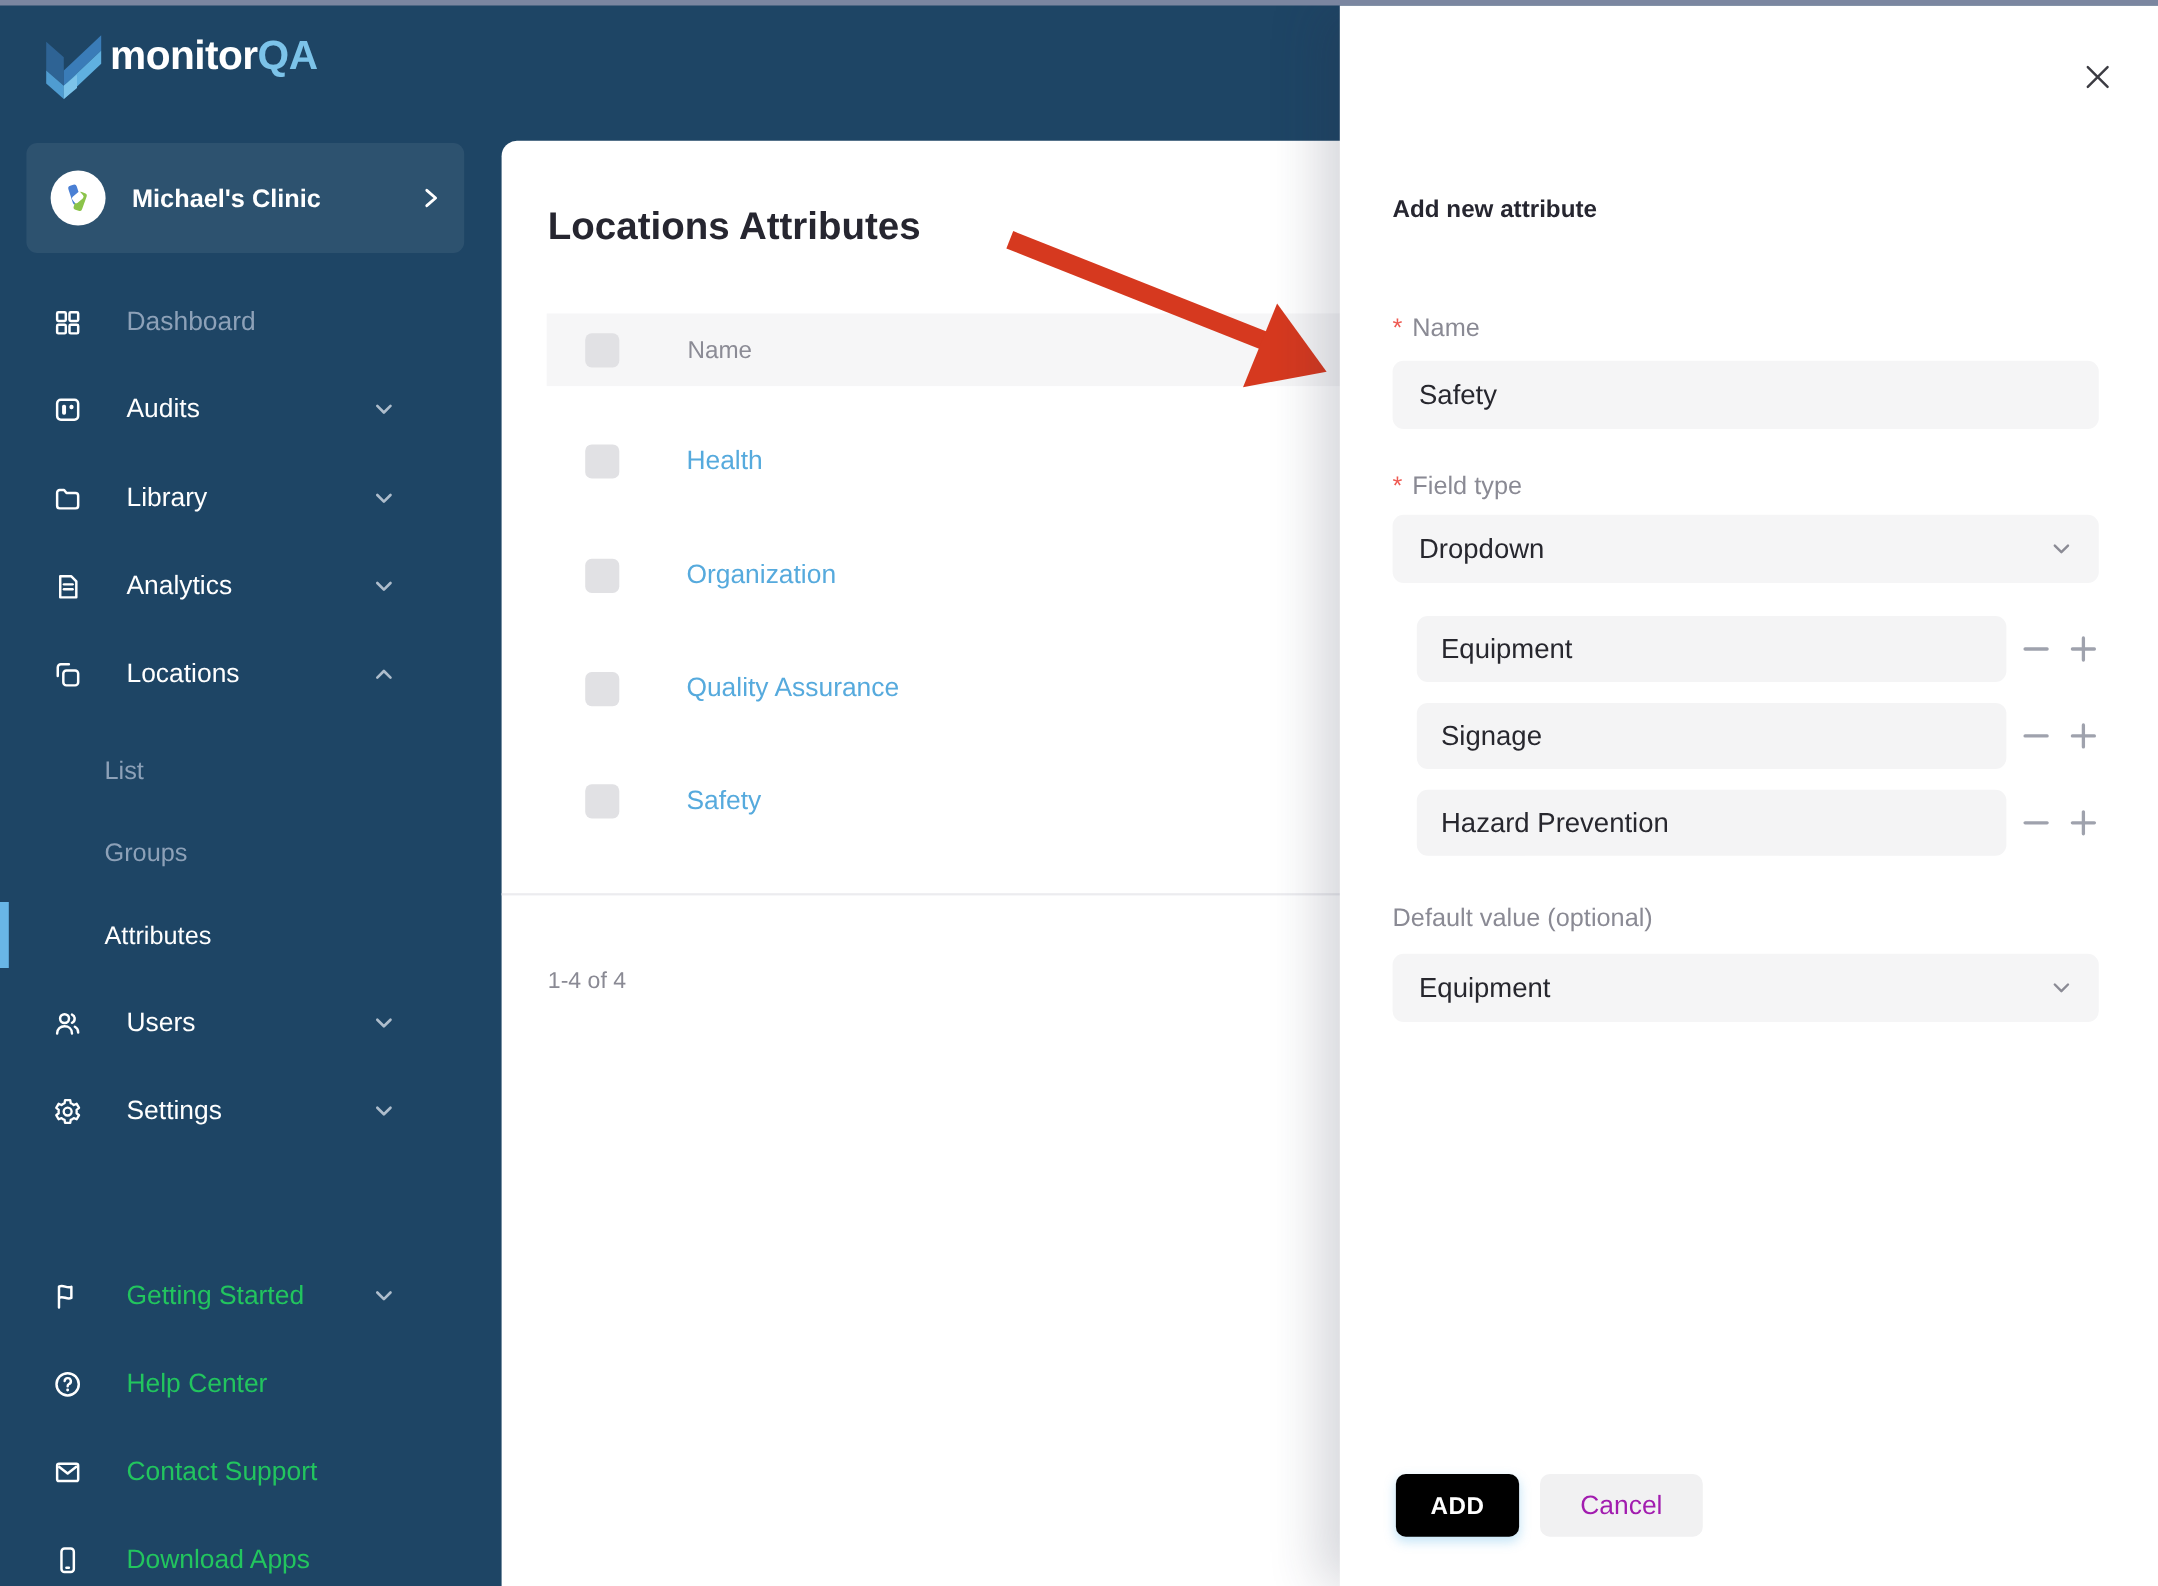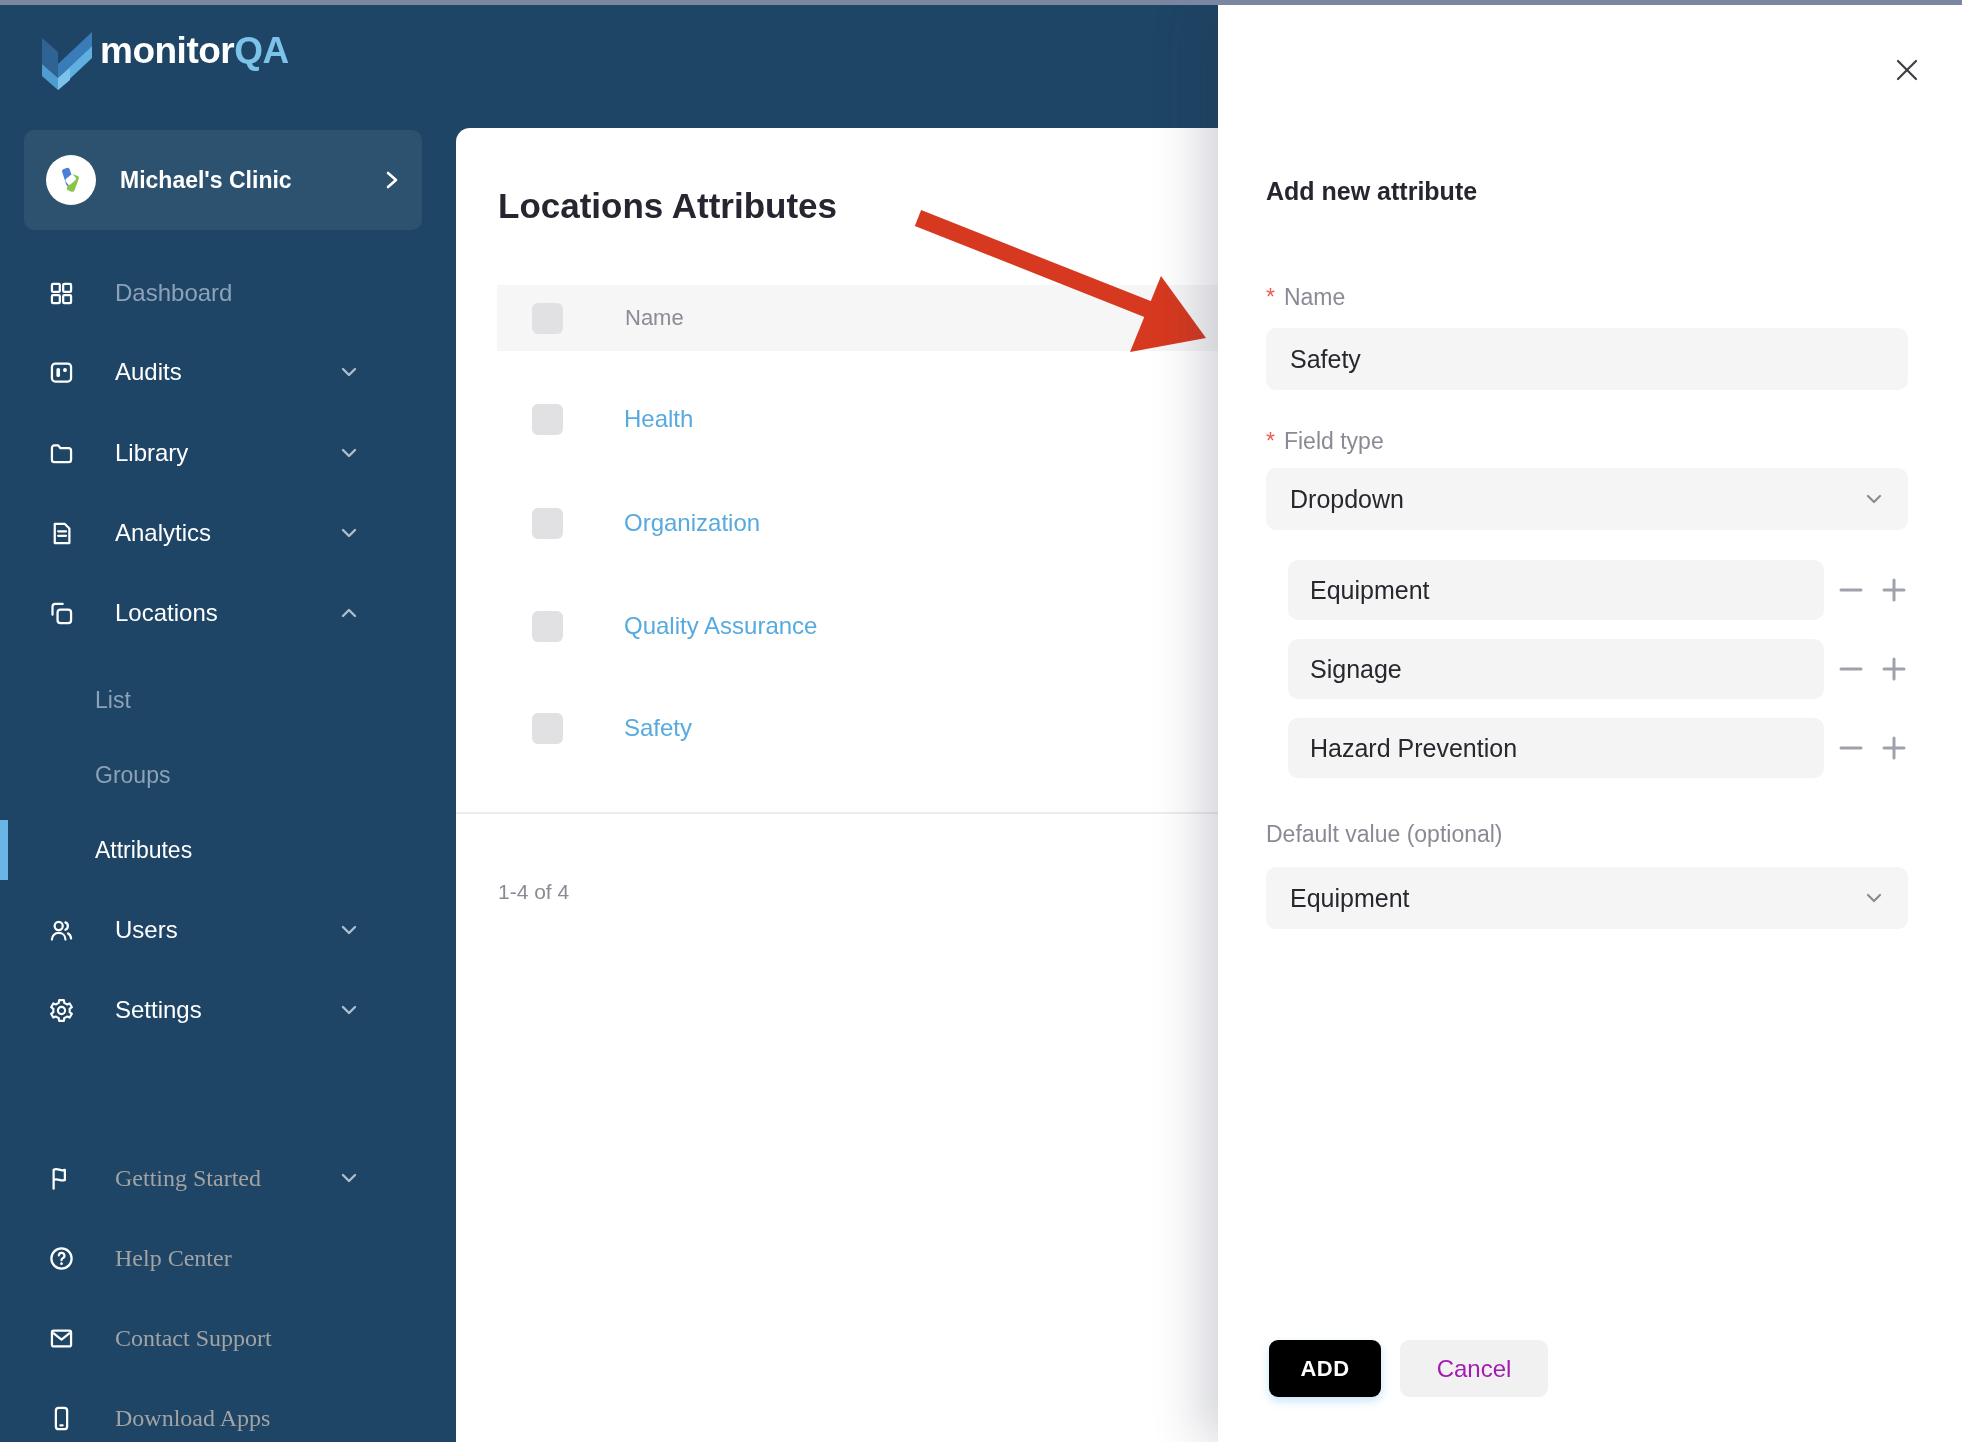--- a/index.html
+++ b/index.html
@@ -31,21 +31,21 @@
   .nav-item .label { font-size:24px; color:#ffffff; margin-left:40px; }
   .nav-item.muted .label { color:#8da1b8; }
   .nav-item .chev { position:absolute; left:338px; top:50%; transform:translateY(-50%); }
   .sub-item {
     position:absolute; left:0; width:450px; height:64px;
     display:flex; align-items:center; padding-left:95px; cursor:pointer;
   }
   .sub-item .label { font-size:23px; color:#8da1b8; }
   .sub-item.active .label { color:#ffffff; }
   .active-bar { position:absolute; left:0; top:815px; width:8px; height:60px; background:#69b6e6; }
-  .footer-item .label { color:#a3a3a3;font-family:Liberation Serif, serif; }
+  .footer-item .label { color:#22c55e; }
   .icon24 { width:27px; height:27px; flex:0 0 auto; }
 
   
   .main-card {
     position:absolute; left:456px; top:128px; width:1506px; height:1314px;
     background:#ffffff; border-top-left-radius:14px; z-index:10;
   }
   .main-title { position:absolute; left:42px; top:58px; font-size:35px; font-weight:700; color:#262630; }
   .table-header {
     position:absolute; left:41px; top:157px; right:0; height:66px;
@@ -62,21 +62,21 @@
 
   
   .arrow-annotation { position:absolute; left:878px; top:188px; z-index:20; }
 
   
   .drawer {
     position:absolute; left:1218px; top:5px; width:744px; height:1437px;
     background:#ffffff; z-index:30; box-shadow:-18px 0 45px rgba(40,45,70,0.20);
   }
   .drawer-close { position:absolute; left:672px; top:48px; width:34px; height:34px; cursor:pointer; display:flex; align-items:center; justify-content:center; }
-  .drawer-title { position:absolute; left:48px; top:172px; font-size:25px; font-weight:700; color:#262630; }
+  .drawer-title { position:absolute; left:48px; top:172px; font-size:22px; font-weight:700; color:#262630; }
   .field-label { position:absolute; left:48px; font-size:23px; color:#8a8a94; }
   .field-label .req { color:#ee5a52; margin-right:9px; font-size:23px; }
   .input-box {
     position:absolute; left:48px; width:642px; height:62px;
     background:#f5f5f6; border-radius:10px; display:flex; align-items:center;
     padding:0 24px; font-size:25px; color:#27272e; cursor:text;
   }
   .select-box { cursor:pointer; }
   .select-box .sel-chev { position:absolute; right:22px; top:50%; transform:translateY(-50%); }
   .option-box {

